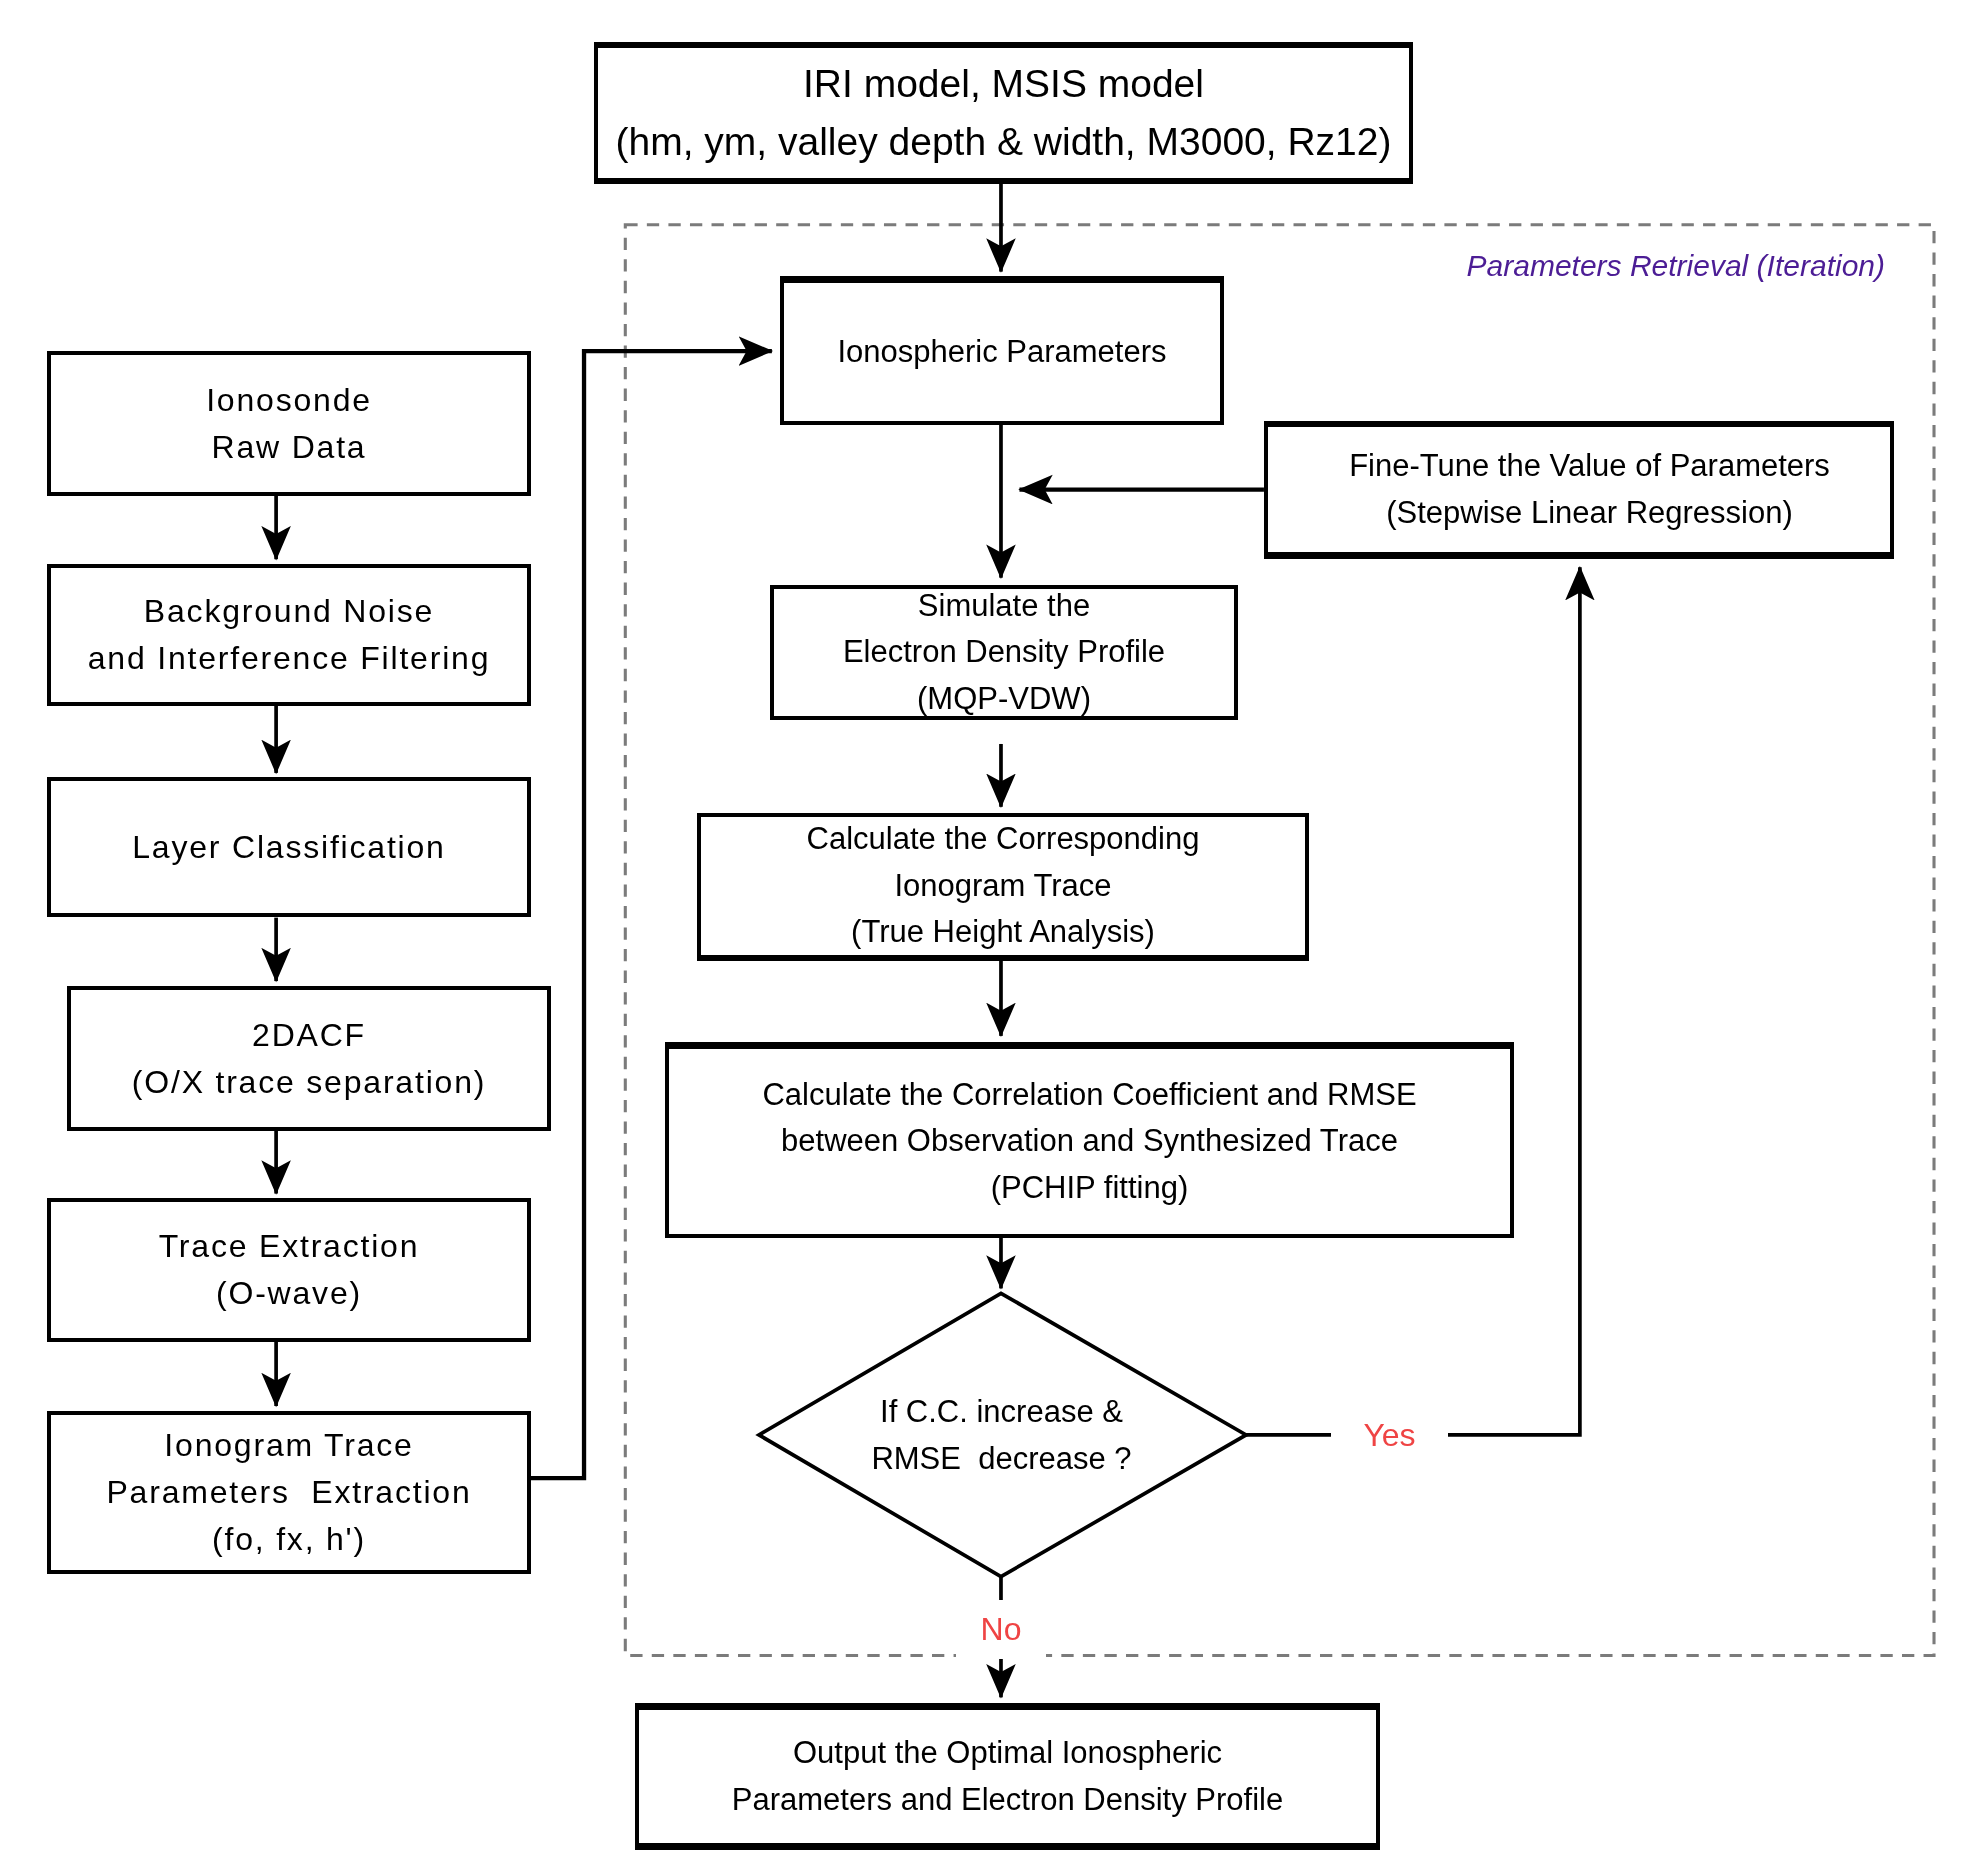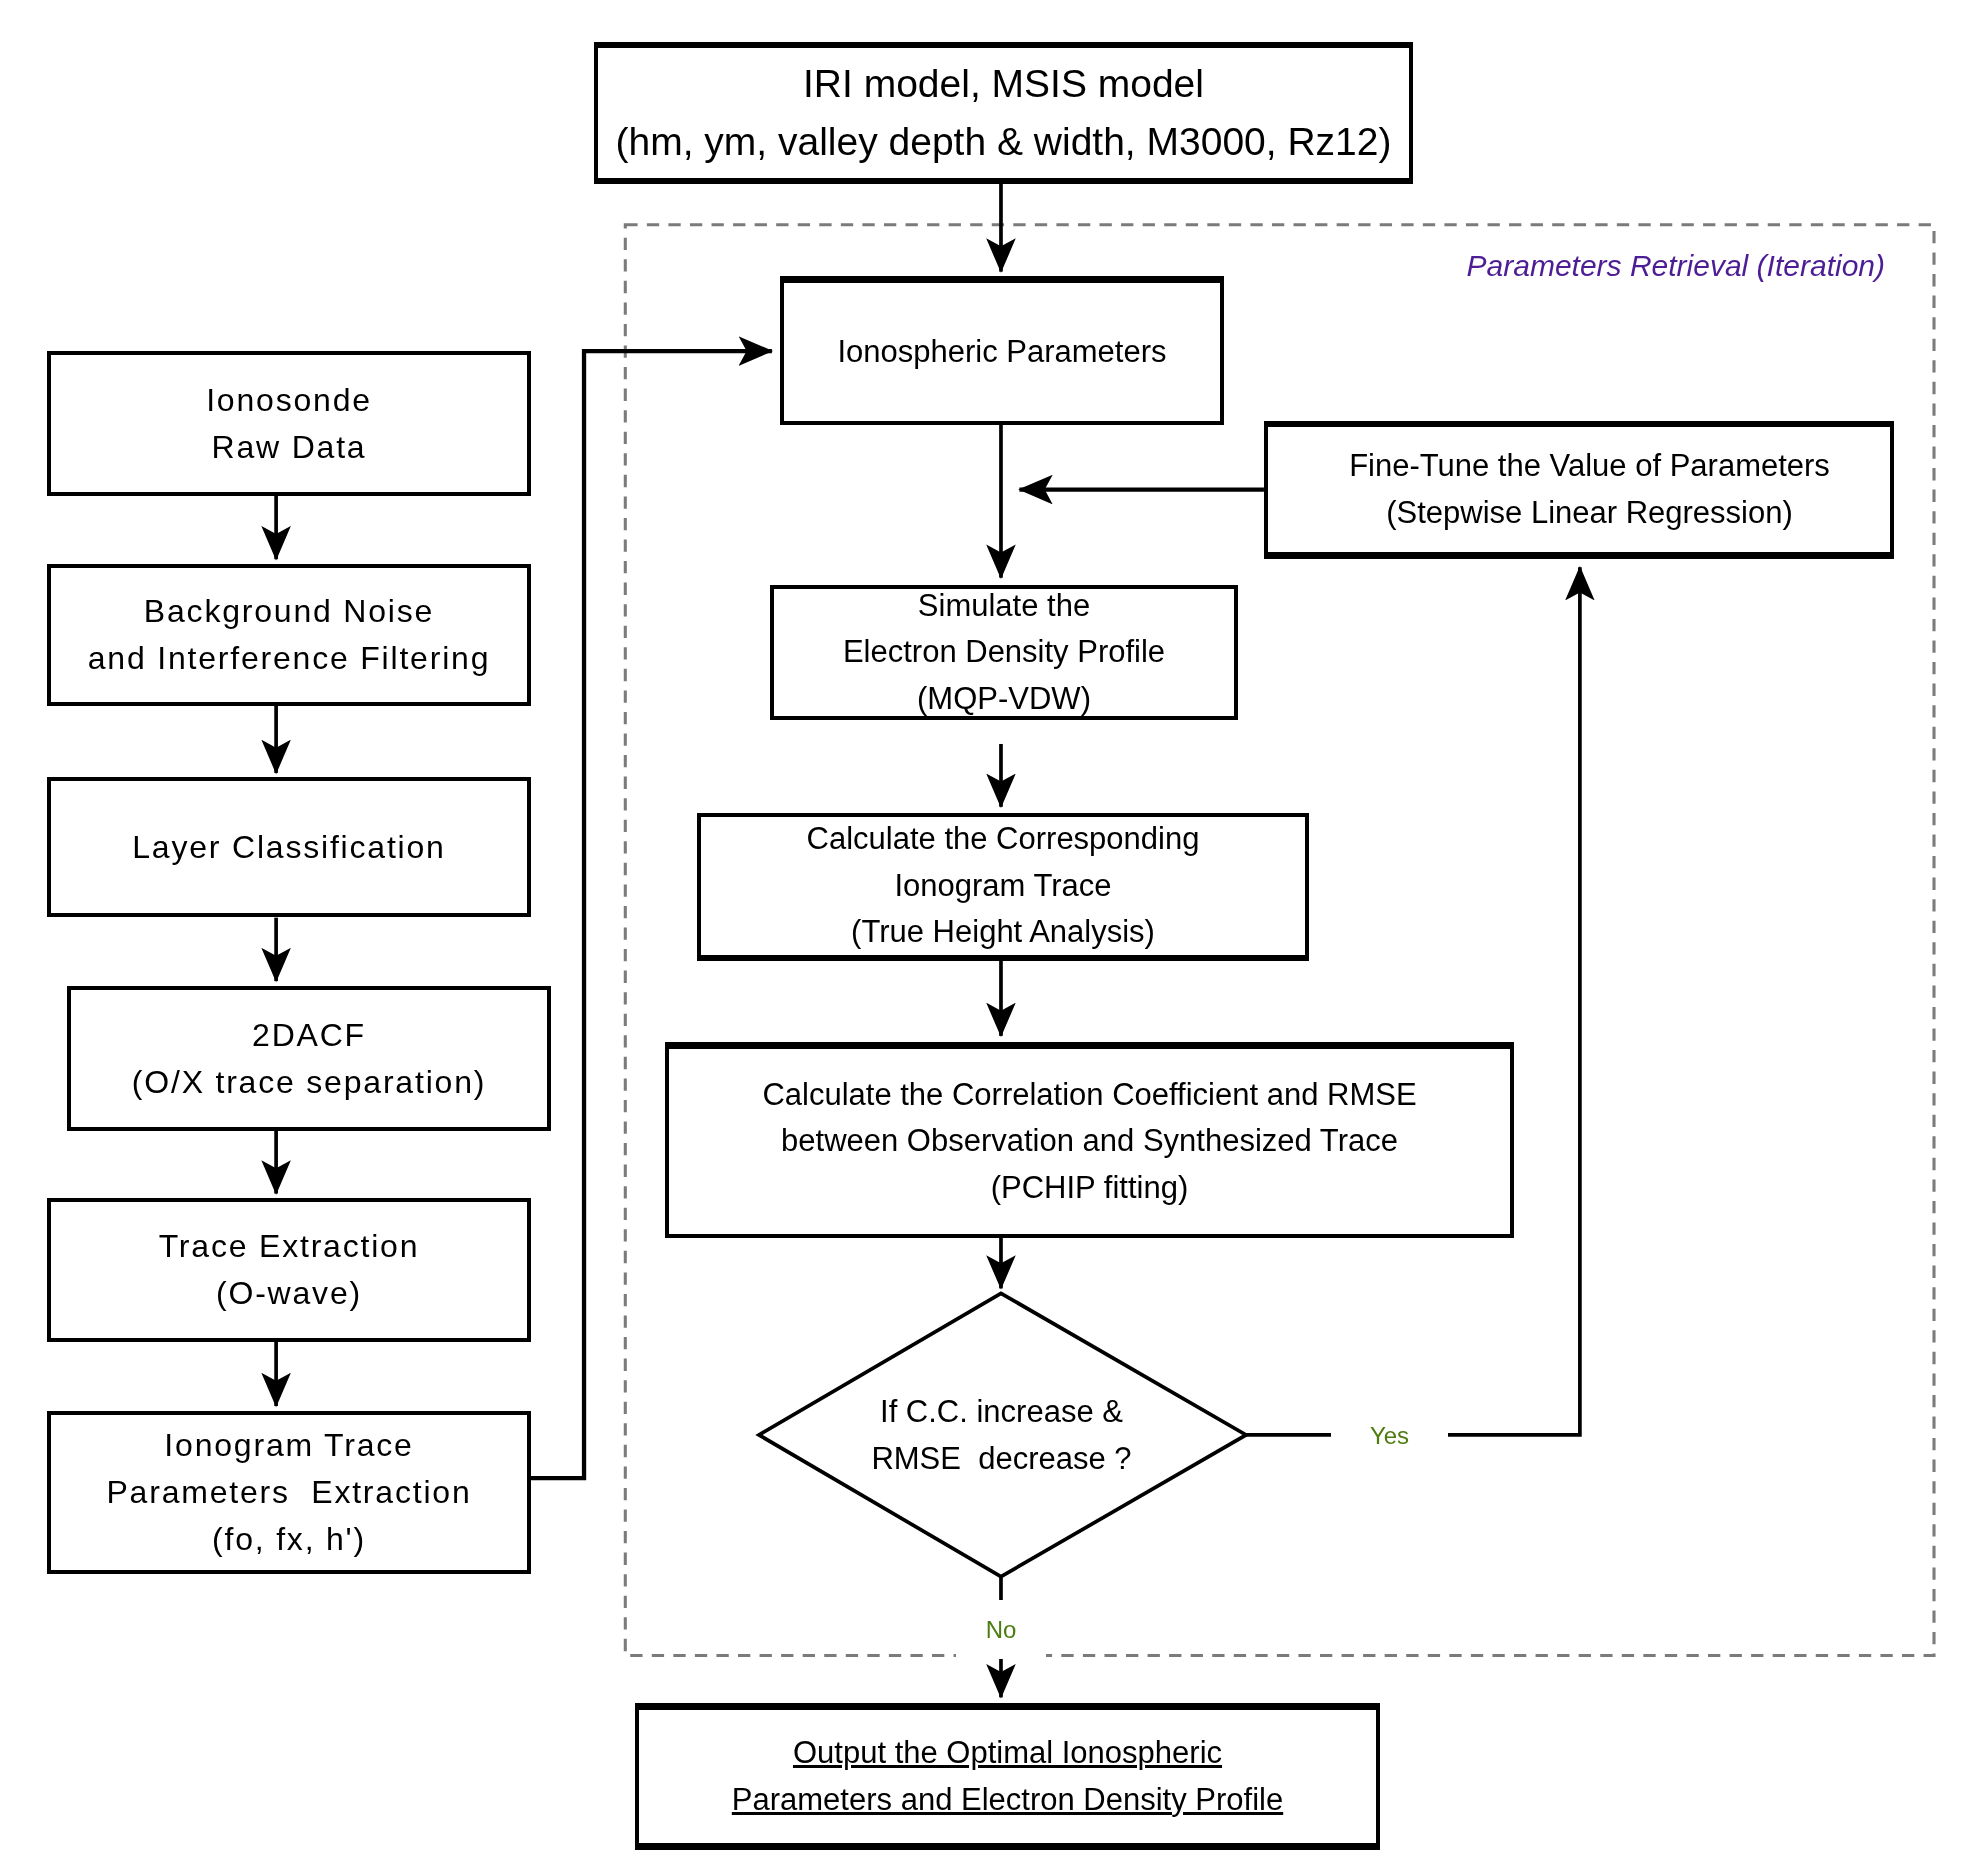--- a/index.html
+++ b/index.html
@@ -46,22 +46,22 @@
   .rightnode {
     font-size: 31px;
     line-height: 1.5;
   }
   .lbl {
     position: absolute;
     background: #ffffff;
     display: flex;
     align-items: center;
     justify-content: center;
-    font-size: 24px;
-    color: #4d7c0f;
+    font-size: 32px;
+    color: #ef4444;
     z-index: 3;
   }
   .region-label {
     position: absolute;
     left: 1318px;
     top: 244px;
     width: 567px;
     height: 43px;
     font-size: 30px;
     font-style: italic;
@@ -158,17 +158,17 @@
   <div class="node rightnode" style="left:665px;top:1042px;width:849px;height:196px;border-width:7.4px 4.3px 4.3px 4.3px;">Calculate the Correlation Coefficient and RMSE
 between Observation and Synthesized Trace
 (PCHIP fitting)</div>
 
   <div class="diamond-text">If C.C. increase &amp;
 RMSE  decrease ?</div>
 
   <div class="lbl" style="left:1331px;top:1406px;width:117px;height:59px;">Yes</div>
   <div class="lbl" style="left:956px;top:1600px;width:90px;height:59px;">No</div>
 
-  <div class="node rightnode" style="left:635px;top:1703px;width:745px;height:147px;border-width:7.4px 4.3px 7.4px 4.3px;text-decoration:underline;">Output the Optimal Ionospheric
+  <div class="node rightnode" style="left:635px;top:1703px;width:745px;height:147px;border-width:7.4px 4.3px 7.4px 4.3px;">Output the Optimal Ionospheric
 Parameters and Electron Density Profile</div>
 
 </div>
 
 
 </body></html>

